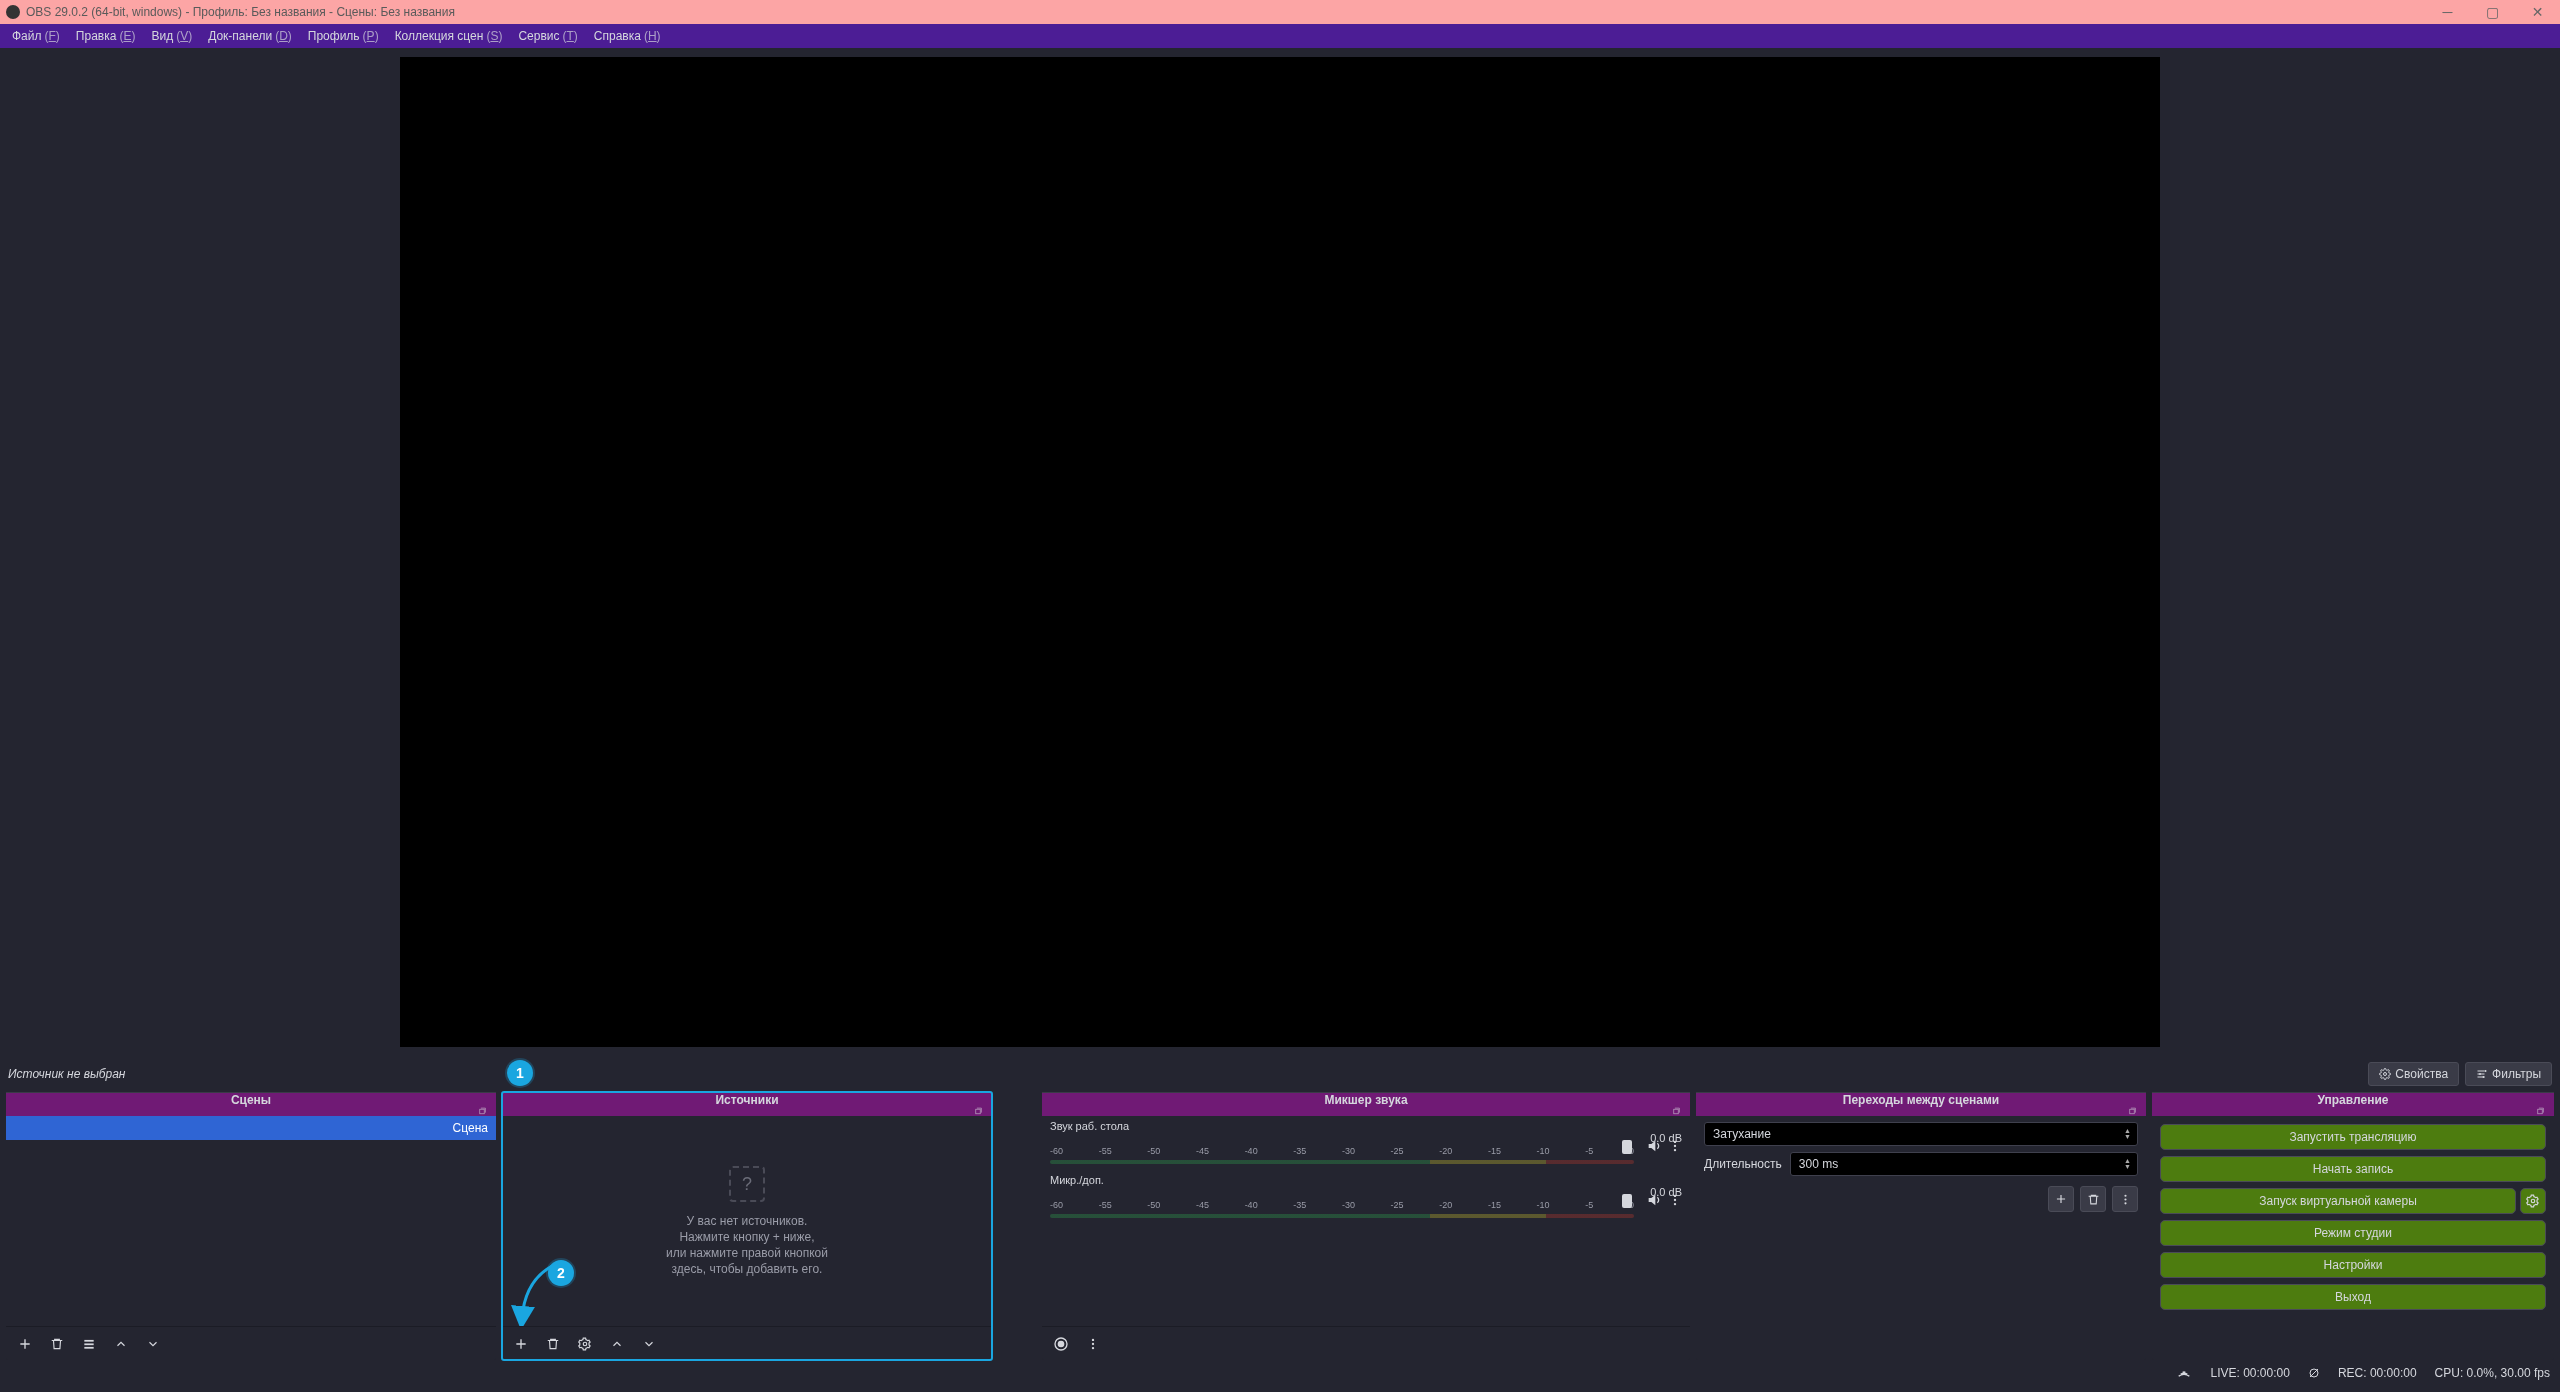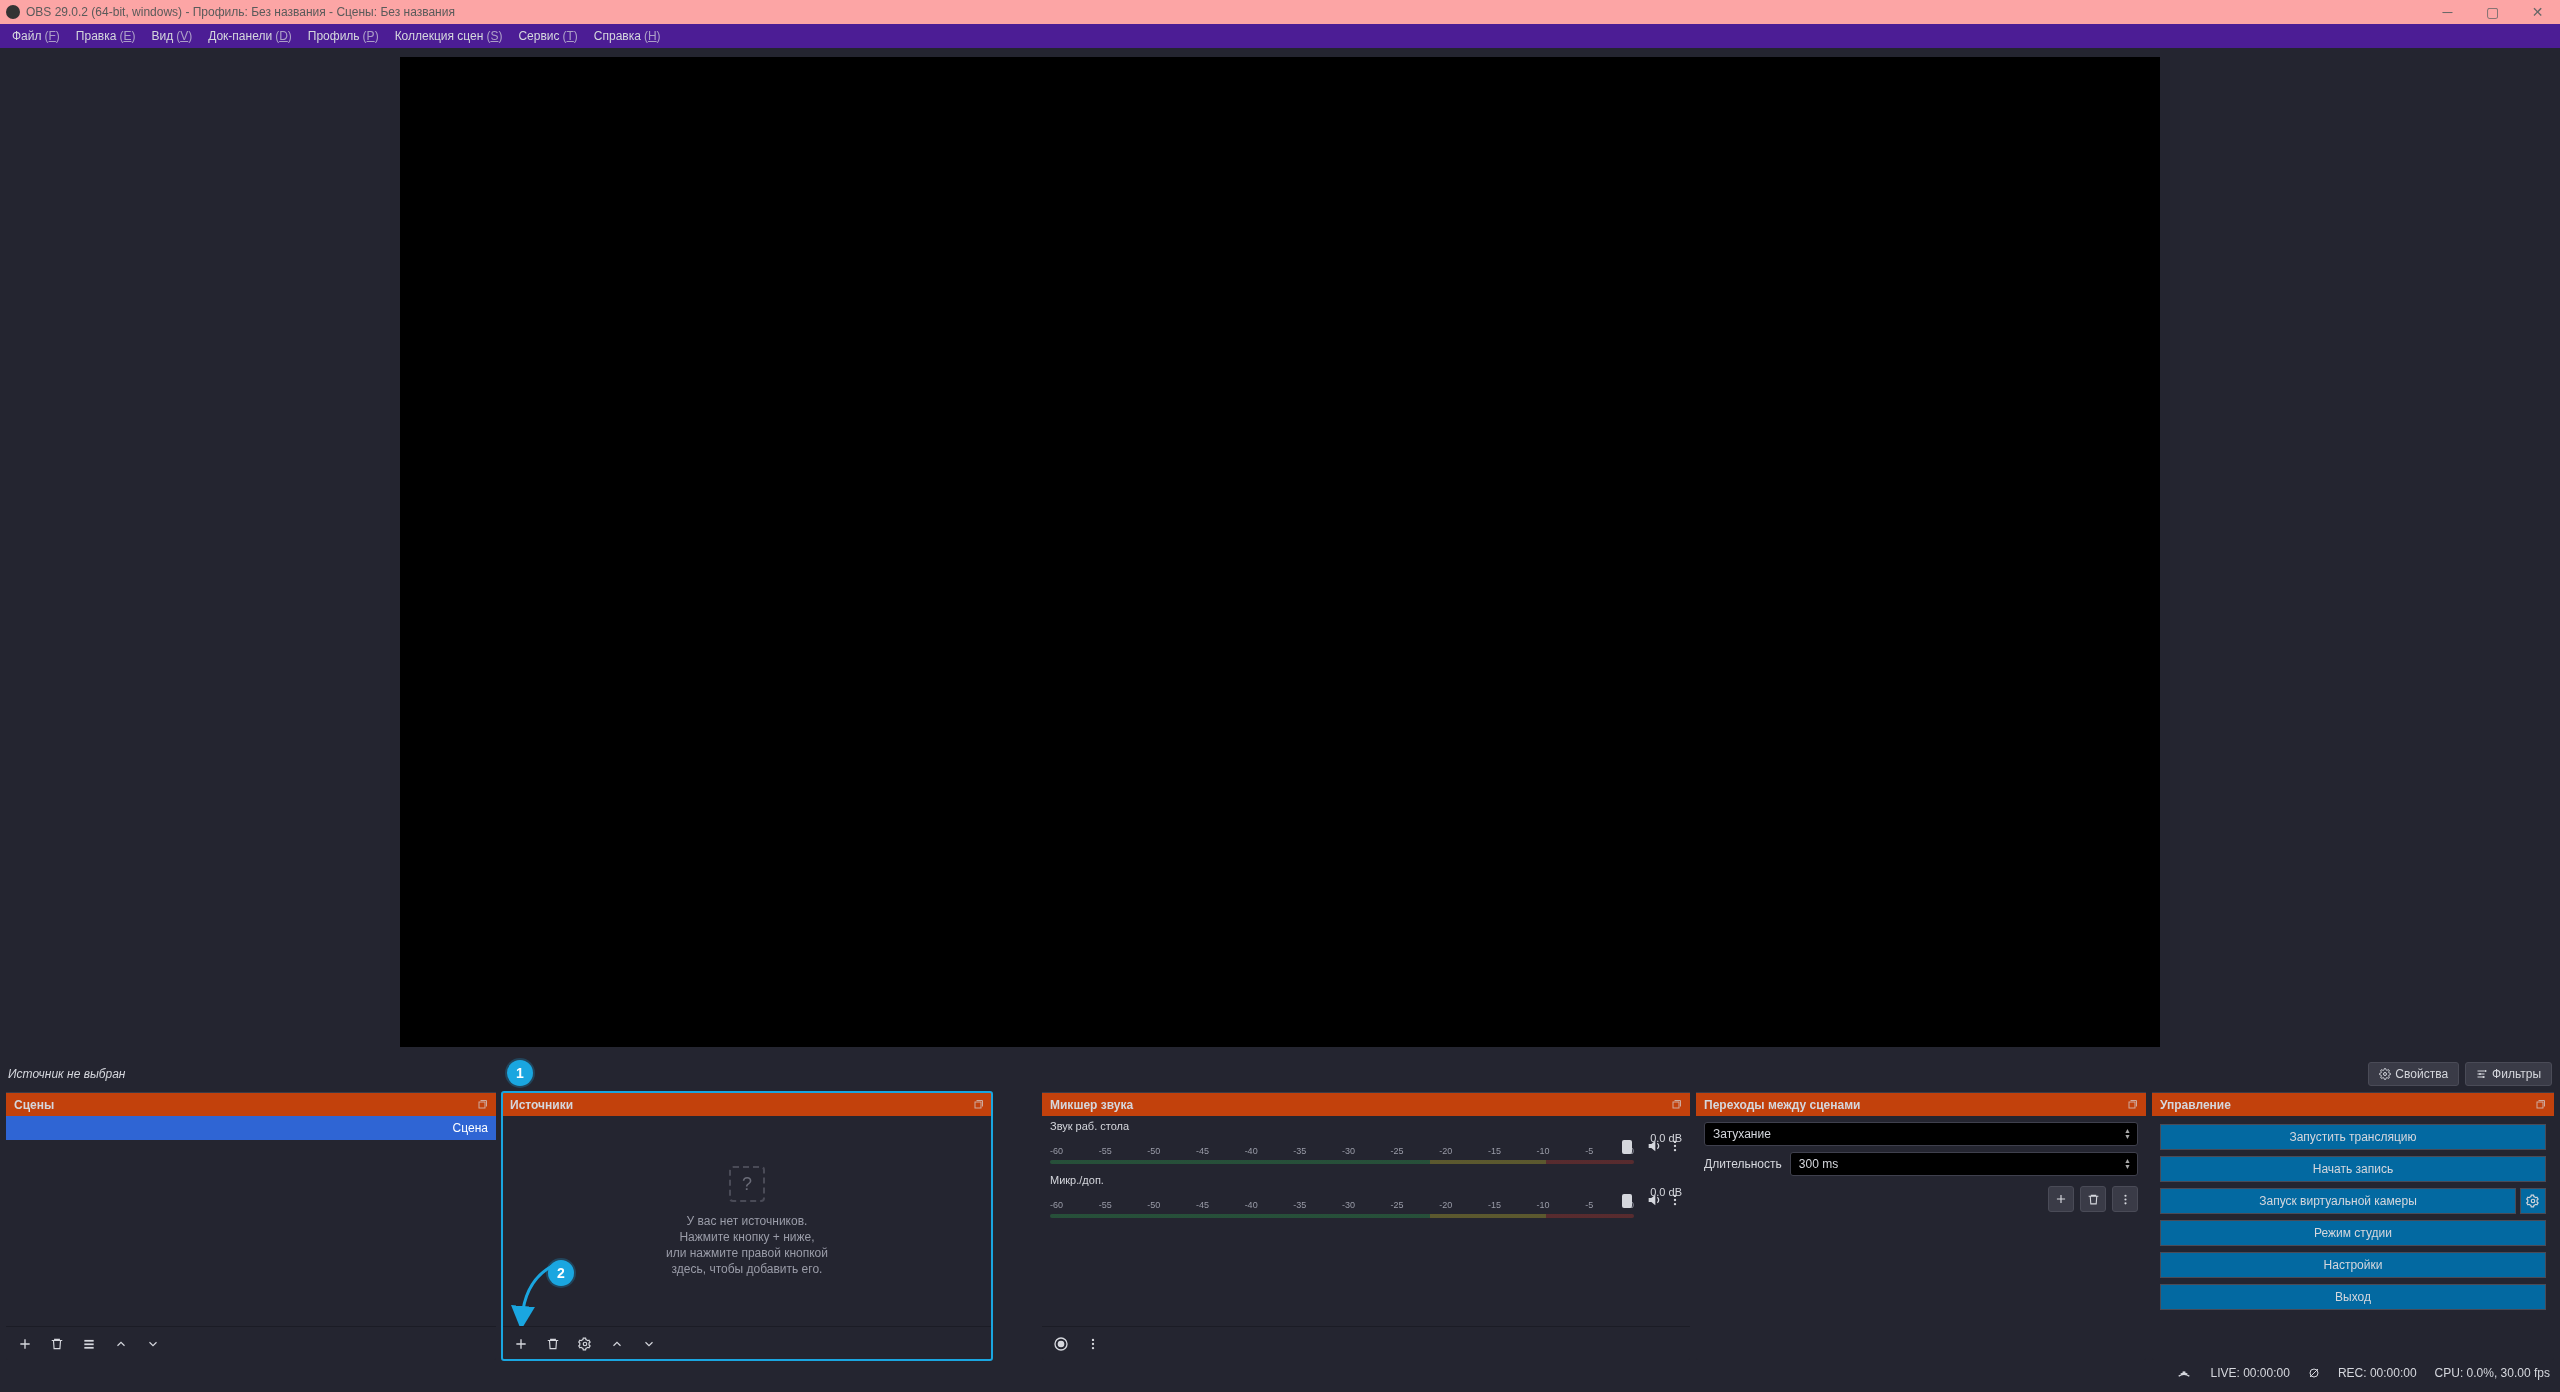--- a/index.html
+++ b/index.html
@@ -21,21 +21,21 @@
 .preview { width: 1760px; height: 990px; background: #000; }
 
 
 .source-toolbar { height: 36px; display: flex; align-items: center; padding: 0 8px; gap: 6px; position: relative; }
 .source-toolbar .status { font-size: 12px; margin-right: auto; font-style: italic; }
 .tool-btn { background: #3a3b47; border: 1px solid #4a4b57; border-radius: 3px; padding: 4px 10px; font-size: 12px; color: #d5d7dd; display: flex; align-items: center; gap: 4px; }
 
 
 .docks { display: flex; height: 268px; gap: 6px; padding: 0 6px; }
 .dock { background: #242530; display: flex; flex-direction: column; position: relative; border-radius: 2px; }
-.dock-hdr { height: 24px; background: #c2410c; display: flex; align-items: center; padding: 0 8px; font-size: 12px; font-weight: 600; border-top: 1px solid #3a3b47; }
+.dock-hdr { height: 24px; background: #701a75; display: flex; align-items: center; padding: 0 8px; font-size: 12px; font-weight: 600; border-top: 1px solid #3a3b47; flex-direction: column; }
 .dock-hdr .pop-icon { margin-left: auto; width: 12px; height: 12px; opacity: .7; }
 .dock-body { flex: 1; position: relative; overflow: hidden; }
 .dock-footer { height: 34px; display: flex; align-items: center; padding: 0 6px; gap: 6px; border-top: 1px solid #1b1c25; }
 .icon-btn { width: 26px; height: 26px; display: flex; align-items: center; justify-content: center; border-radius: 3px; color: #d5d7dd; background: transparent; }
 
 
 .scene-item { height: 24px; display: flex; align-items: center; padding: 0 8px; font-size: 12px; justify-content: flex-end; }
 .scene-item.sel { background: #2f65d4; color: #fff; }
 
 
@@ -58,21 +58,21 @@
 
 
 .trans-body { padding: 6px 8px; display:flex; flex-direction:column; gap:6px; }
 .select { background:#000000; border:1px solid #3f404d; border-radius:3px; height:24px; display:flex; align-items:center; padding:0 8px; font-size:12px; position:relative;text-align:center; }
 .select .chev { position:absolute; right:6px; display:flex; flex-direction:column; font-size:7px; line-height:6px; color:#aaa; }
 .row { display:flex; align-items:center; gap:8px; font-size:12px; }
 .spin { flex:1; }
 
 
 .ctrl-body { padding: 8px 8px 0 8px; display:flex; flex-direction:column; gap:6px; }
-.big-btn { background:#0369a1; border:1px solid #4a4b57; border-radius:0; height:26px; display:flex; align-items:center; justify-content:center; font-size:12px; }
+.big-btn { background:#4d7c0f; border:1px solid #4a4b57; border-radius:5px; height:26px; display:flex; align-items:center; justify-content:center; font-size:12px; }
 .big-row { display:flex; gap:4px; }
 .big-row .gear { width:26px; flex:0 0 26px; }
 
 
 .dock.sources { outline: 2px solid #1aa6e0; outline-offset: -1px; }
 
 
 .statusbar { height: 26px; display:flex; align-items:center; justify-content:flex-end; padding: 0 10px; gap: 18px; font-size: 12px; }
 
 

